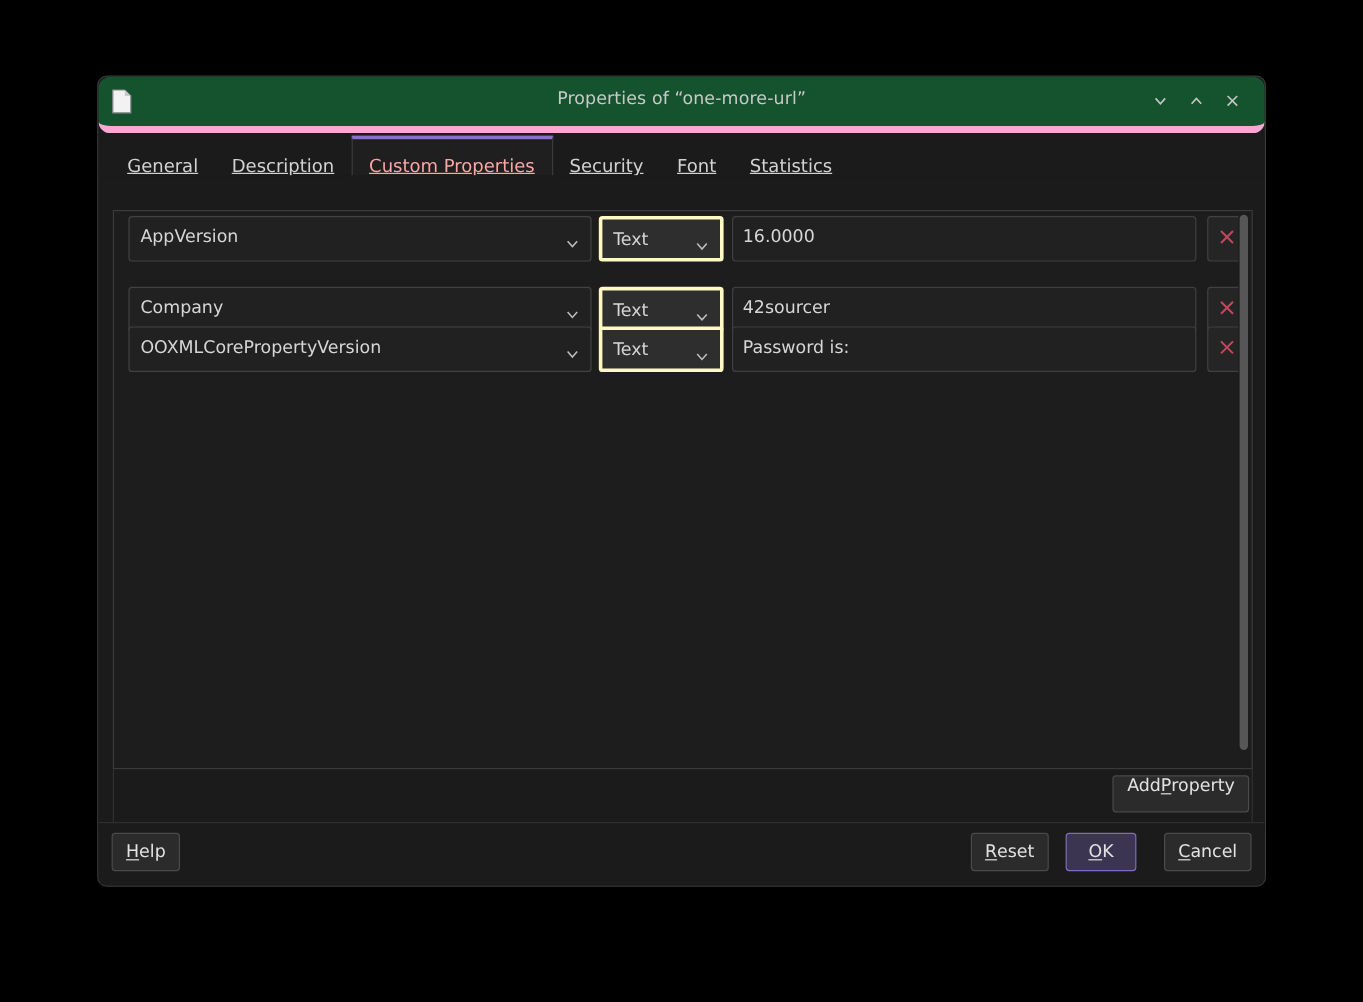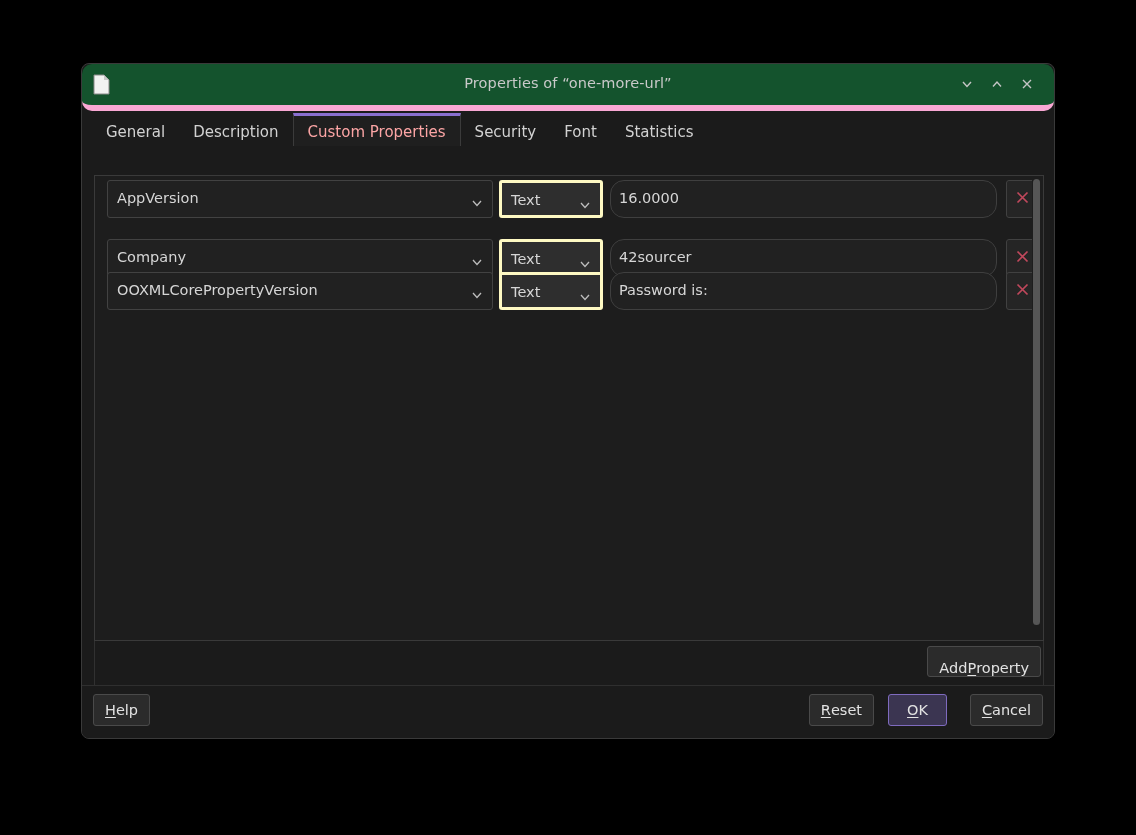--- a/index.html
+++ b/index.html
@@ -76,25 +76,26 @@
     top: 0;
     height: 36px;
     display: flex;
     align-items: flex-end;
   }
   .tab {
     position: relative;
     height: 31px;
     padding: 0 14px;
     display: flex;
-    align-items: center;
+    align-items: flex-end;
     font-size: 15px;
     color: #d2d2d2;
     box-sizing: border-box;
     white-space: nowrap;
+    text-decoration: underline;
   }
   .tab.active {
     background: #1f1f1f;
     border: 1px solid #3b3b3b;
     border-bottom: none;
     border-top: 3px solid #8a6fd0;
     color: #fca5a5;
     height: 34px;
   }
   #tabbar-underline {
@@ -192,21 +193,21 @@
   }
 
   .value-field {
     position: absolute;
     left: 503px;
     top: 0;
     width: 387px;
     height: 38px;
     background: #212121;
     border: 1px solid #3f3f3f;
-    border-radius: 14px;
+    border-radius: 3px;
     box-sizing: border-box;
   }
   .value-field .txt {
     position: absolute;
     left: 8px;
     top: 9px;
     font-size: 14.5px;
     color: #d6d6d6;
   }
 
@@ -256,21 +257,21 @@
   #add-property-btn {
     position: absolute;
     right: 2px;
     top: 5px;
     height: 31px;
     padding: 0 11px;
     background: #2b2b2b;
     border: 1px solid #4a4a4a;
     border-radius: 3px;
     display: flex;
-    align-items: flex-end;
+    align-items: flex-start;
     font-size: 14.5px;
     color: #e2e2e2;
     box-sizing: border-box;
   }
 
   
   #footer {
     position: absolute;
     left: 0;
     right: 0;

